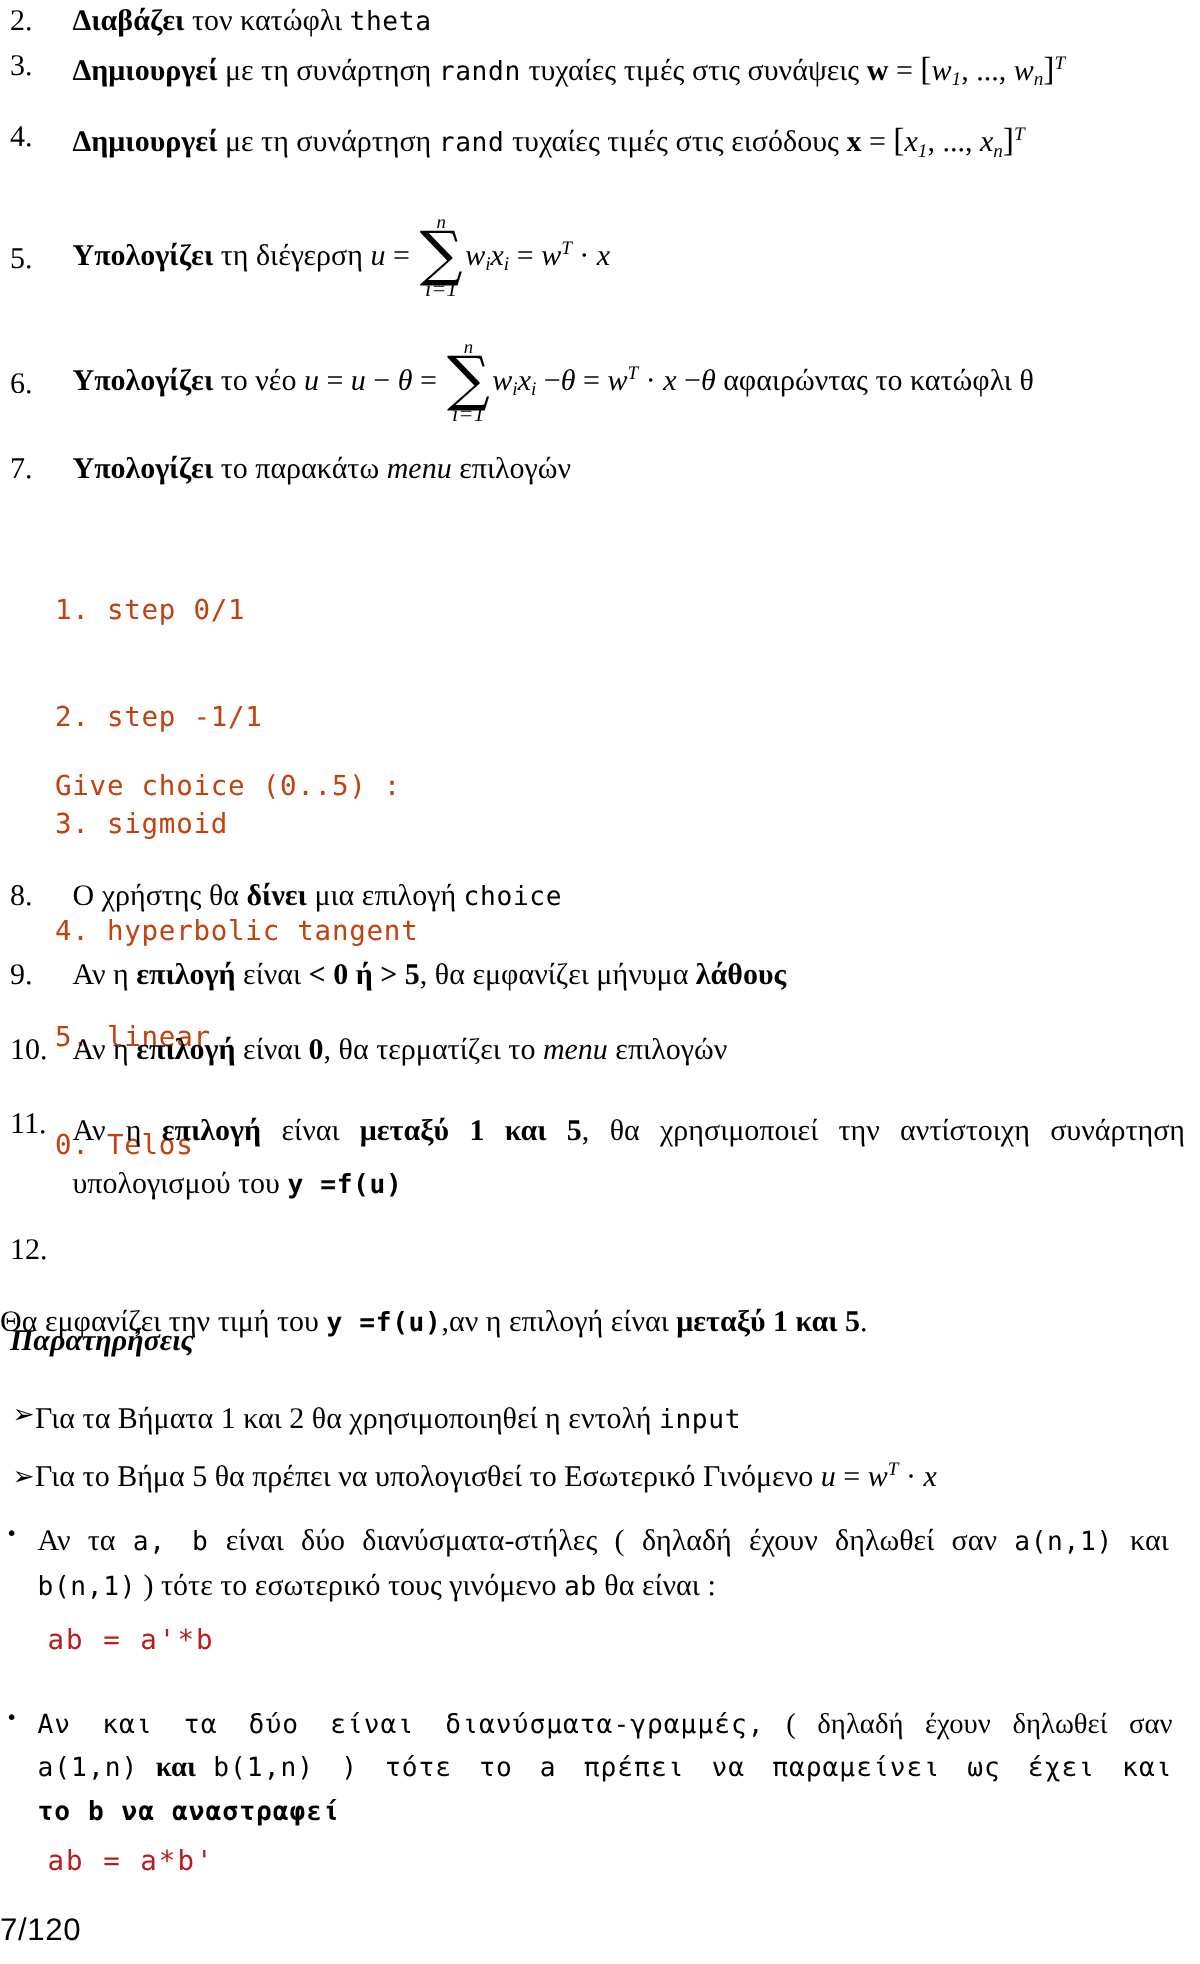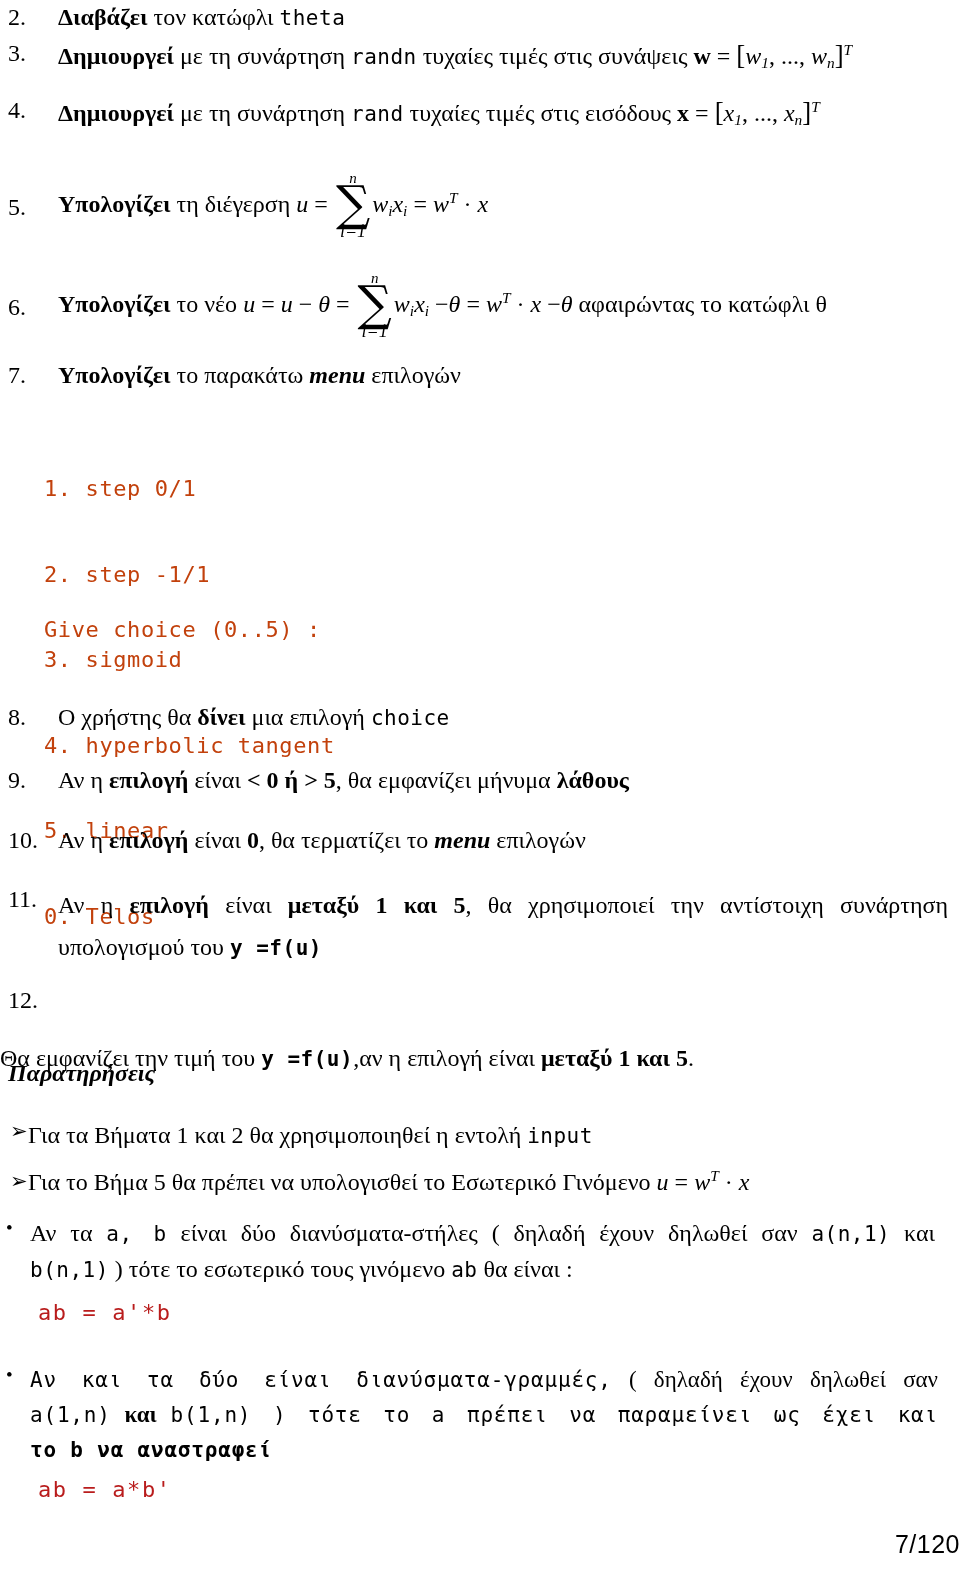--- a/index.html
+++ b/index.html
@@ -36,21 +36,21 @@
     text-align: left;
     padding-left: 8px;
     box-sizing: border-box;
   }
   .step-body {
     font-size: 24px;
     line-height: 1.3;
   }
 
   b, .b { font-weight: bold; }
-  .bi { font-weight: bold; font-style: italic; text-align: center; }
+  .bi { font-weight: normal; font-style: italic; text-align: center; }
 
   .mono {
     font-family: "DejaVu Sans Mono", "Liberation Mono", monospace;
     font-size: 21px;
     letter-spacing: 0.5px;
   }
   .mono-b {
     font-family: "DejaVu Sans Mono", "Liberation Mono", monospace;
     font-size: 21px;
     font-weight: bold;
@@ -167,21 +167,21 @@
   .gserif {
     font-family: "Liberation Serif", "DejaVu Serif", serif;
     font-size: 23px;
   }
 
   
   .footer {
     position: absolute;
     left: 0;
     right: 0;
-    text-align: right;
+    text-align: left;
     font-family: "Liberation Sans", "DejaVu Sans", sans-serif;
     font-size: 25px;
     letter-spacing: 0.5px;
   }
 </style>
 </head>
 <body>
 
 <div class="page">
 

